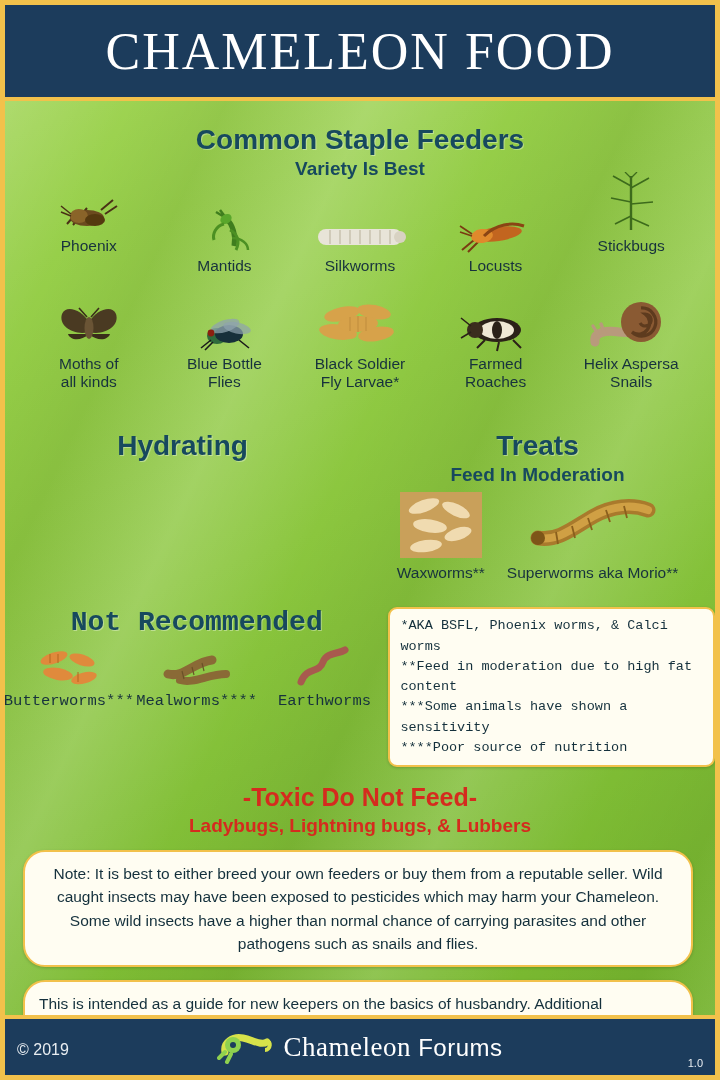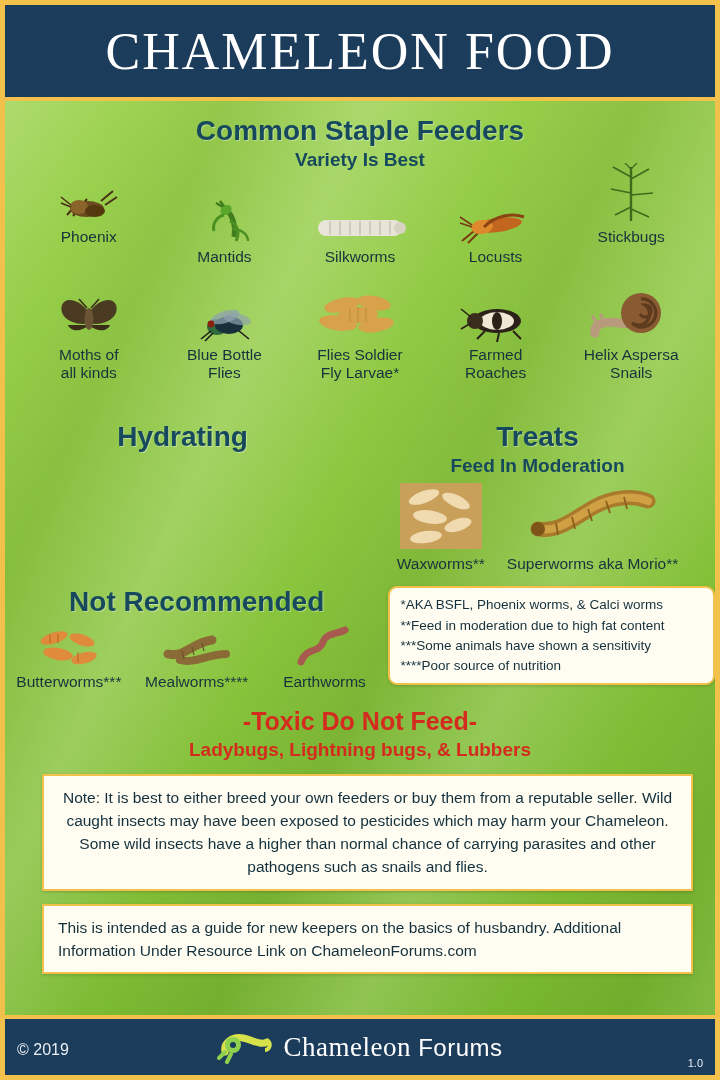--- a/index.html
+++ b/index.html
@@ -52,21 +52,21 @@
   }
   .sec-sub {
     text-align: center;
     color: #17495e;
     font-size: 19px;
     font-weight: bold;
     margin: 2px 0 0 0;
   }
   
   .staple {
-    margin-top: 14px;
+    margin-top: 23px;
   }
   .row {
     display: flex;
     justify-content: space-between;
     padding: 0 16px;
     box-sizing: border-box;
   }
   .cell {
     width: 20%;
     display: flex;
@@ -108,21 +108,22 @@
     display: flex;
     justify-content: center;
     gap: 22px;
     margin-top: 6px;
   }
   .treat-item { display:flex; flex-direction:column; align-items:center; }
 
   
   .notrec {
     display: flex;
-    margin-top: 14px;
+    margin-top: 26px;
+    font-family: Liberation Mono, monospace;
   }
   .notrec-left { width: 54%; }
   .notrec-right { width: 46%; padding-right: 0; box-sizing: border-box;}
   .notrec-row {
     display: flex;
     justify-content: space-around;
     align-items: flex-end;
     margin-top: 6px;
   }
   .notrec-row .cell { width: 33%; }
@@ -147,24 +148,24 @@
     font-weight: bold;
   }
   .toxic-sub {
     color: #d52b1e;
     font-size: 19px;
     font-weight: bold;
     margin-top: 3px;
   }
   
   .info-box {
-    margin: 13px 22px 0 37px;
+    margin: 13px 22px 0 18px;
     background: #fffdf2;
     border: 2px solid #f2c14b;
-    border-radius: 1px;
+    border-radius: 22px;
     padding: 10px 14px;
     text-align: center;
     font-size: 15.5px;
     color: #14303c;
     line-height: 1.5;
     box-shadow: 0 1px 3px rgba(0,0,0,0.18);
   }
   .info-box.left { text-align: left; font-size: 15.5px; }
   
   .footer {
@@ -327,21 +328,21 @@
               <ellipse cx="64" cy="36" rx="18" ry="7" transform="rotate(-9 64 36)"></ellipse>
               <ellipse cx="46" cy="26" rx="20" ry="8" transform="rotate(-3 46 26)"></ellipse>
             </g>
             <g stroke="#b9863a" stroke-width="1" opacity="0.8">
               <line x1="38" y1="19" x2="38" y2="33"></line>
               <line x1="46" y1="18" x2="46" y2="34"></line>
               <line x1="54" y1="19" x2="54" y2="33"></line>
             </g>
           </svg>
         </span>
-        <div class="cap" style="white-space:pre-line">Flies Soldier
+        <div class="cap" style="white-space:pre-line">Black Soldier
 Fly Larvae*</div>
       </div>
 
       <div class="cell">
         <span class="pic">
           <svg width="74" height="44" viewBox="0 0 74 44">
             <ellipse cx="38" cy="22" rx="24" ry="12" fill="#2b2118"></ellipse>
             <ellipse cx="38" cy="22" rx="17" ry="9" fill="#efe7d4"></ellipse>
             <ellipse cx="38" cy="22" rx="5" ry="9" fill="#2b2118"></ellipse>
             <ellipse cx="16" cy="22" rx="8" ry="8" fill="#3b2d1e"></ellipse>

